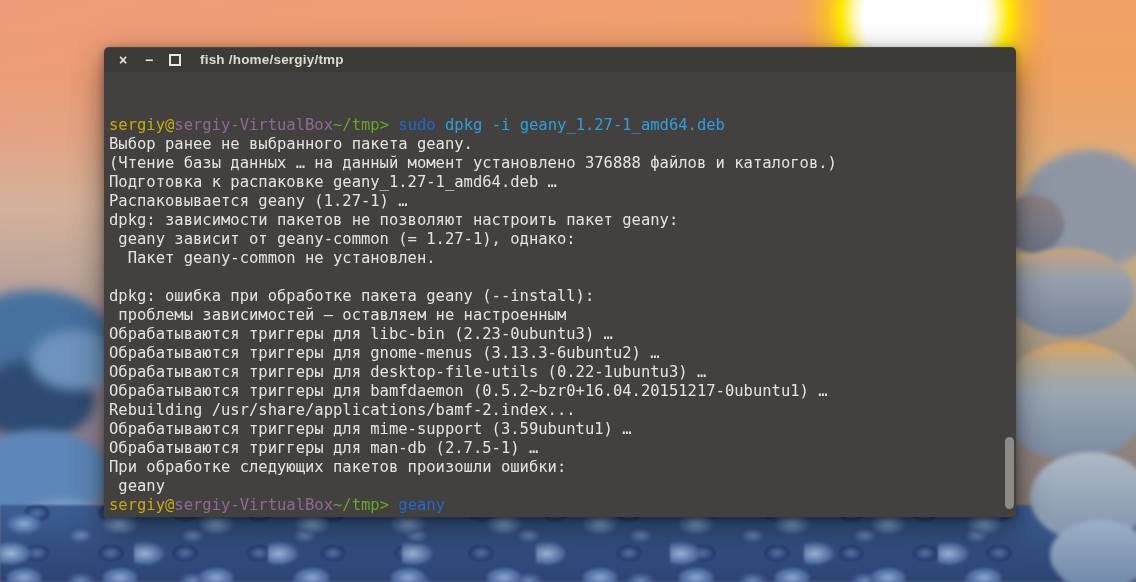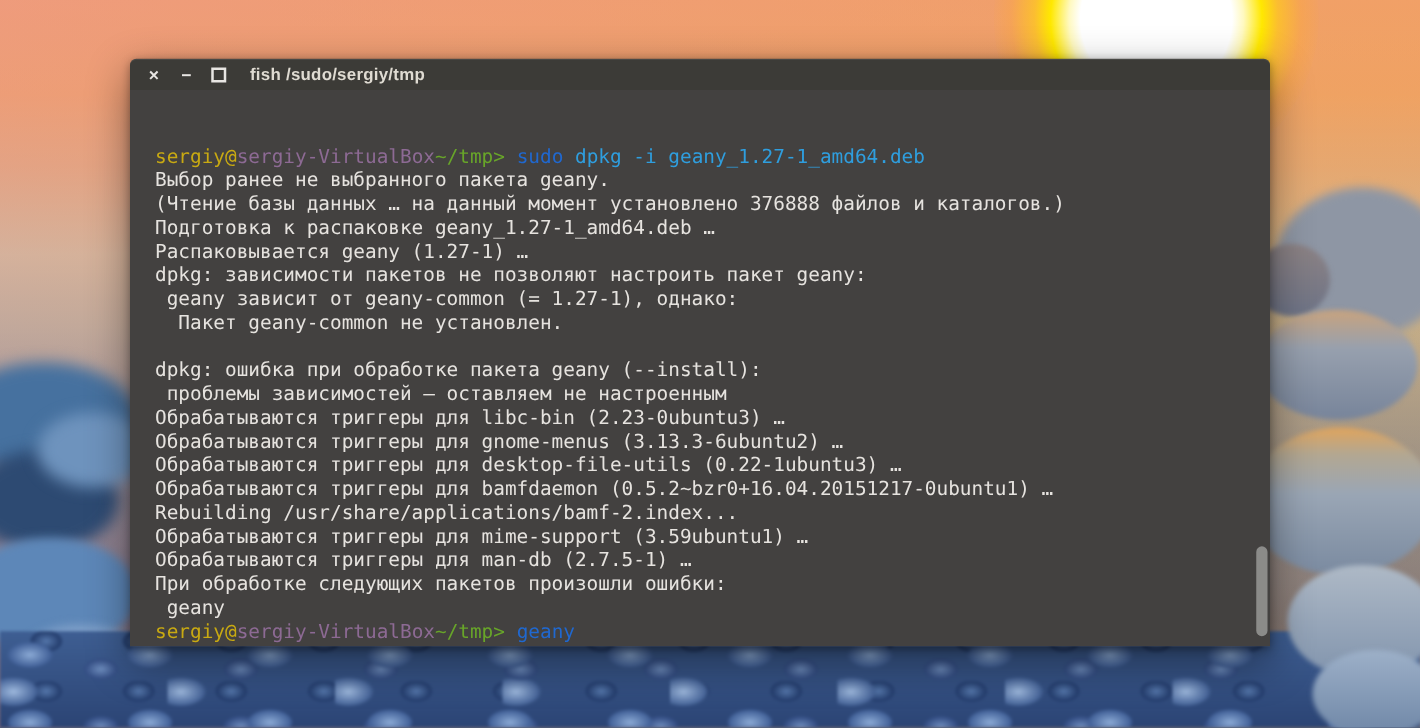--- a/index.html
+++ b/index.html
@@ -54,21 +54,21 @@
     color:#e8e6e3;font-size:14px;font-weight:bold;cursor:pointer;line-height:1;
   }
   .winbtn:first-child{margin-left:10px;}
   .maxglyph{width:8px;height:8px;border:2px solid #e8e6e3;display:inline-block;}
   .title{
     margin-left:16px;font-weight:bold;font-size:13.5px;letter-spacing:0.2px;
     white-space:pre;
   }
   .content{
     position:relative;height:445px;background:#434140;
-    padding:6px 0 0 20px;box-sizing:border-box;
+    padding:6px 0 0 5px;box-sizing:border-box;
     font-family:"DejaVu Sans Mono","Liberation Mono",monospace;
     font-size:15.5px;line-height:19px;color:#e6e3df;
     white-space:pre;overflow:hidden;
   }
   .tline{height:19px;}
   .scrollbar-thumb{
     position:absolute;right:2px;top:365px;width:9px;height:72px;
     background:#8b8b89;border-radius:5px;cursor:pointer;
   }
 </style>
@@ -95,19 +95,19 @@
   <div class="pb blur2" style="left:1050px;top:520px;width:100px;height:70px;background:linear-gradient(#9db0c8,#6e86a6);"></div>
 </div>
 
 <div class="window">
   <div class="titlebar">
     <span class="winbtn">×</span>
     <span class="winbtn">−</span>
     <span class="winbtn">
         <span class="maxglyph"></span>
       </span>
-    <span class="title">fish /sudo/sergiy/tmp</span>
+    <span class="title">fish /home/sergiy/tmp</span>
   </div>
   <div class="content">
     <div><div class="tline"><span style="color: rgb(200, 169, 18);">sergiy@</span><span style="color: rgb(141, 106, 148);">sergiy-VirtualBox</span><span style="color: rgb(104, 165, 41);">~/tmp</span><span style="color: rgb(104, 165, 41);">&gt; </span><span style="color: rgb(32, 104, 207);">sudo </span><span style="color: rgb(47, 158, 222);">dpkg -i geany_1.27-1_amd64.deb</span></div><div class="tline"><span style="color: rgb(230, 227, 223);">Выбор ранее не выбранного пакета geany.</span></div><div class="tline"><span style="color: rgb(230, 227, 223);">(Чтение базы данных … на данный момент установлено 376888 файлов и каталогов.)</span></div><div class="tline"><span style="color: rgb(230, 227, 223);">Подготовка к распаковке geany_1.27-1_amd64.deb …</span></div><div class="tline"><span style="color: rgb(230, 227, 223);">Распаковывается geany (1.27-1) …</span></div><div class="tline"><span style="color: rgb(230, 227, 223);">dpkg: зависимости пакетов не позволяют настроить пакет geany:</span></div><div class="tline"><span style="color: rgb(230, 227, 223);"> geany зависит от geany-common (= 1.27-1), однако:</span></div><div class="tline"><span style="color: rgb(230, 227, 223);">  Пакет geany-common не установлен.</span></div><div class="tline">&nbsp;</div><div class="tline"><span style="color: rgb(230, 227, 223);">dpkg: ошибка при обработке пакета geany (--install):</span></div><div class="tline"><span style="color: rgb(230, 227, 223);"> проблемы зависимостей — оставляем не настроенным</span></div><div class="tline"><span style="color: rgb(230, 227, 223);">Обрабатываются триггеры для libc-bin (2.23-0ubuntu3) …</span></div><div class="tline"><span style="color: rgb(230, 227, 223);">Обрабатываются триггеры для gnome-menus (3.13.3-6ubuntu2) …</span></div><div class="tline"><span style="color: rgb(230, 227, 223);">Обрабатываются триггеры для desktop-file-utils (0.22-1ubuntu3) …</span></div><div class="tline"><span style="color: rgb(230, 227, 223);">Обрабатываются триггеры для bamfdaemon (0.5.2~bzr0+16.04.20151217-0ubuntu1) …</span></div><div class="tline"><span style="color: rgb(230, 227, 223);">Rebuilding /usr/share/applications/bamf-2.index...</span></div><div class="tline"><span style="color: rgb(230, 227, 223);">Обрабатываются триггеры для mime-support (3.59ubuntu1) …</span></div><div class="tline"><span style="color: rgb(230, 227, 223);">Обрабатываются триггеры для man-db (2.7.5-1) …</span></div><div class="tline"><span style="color: rgb(230, 227, 223);">При обработке следующих пакетов произошли ошибки:</span></div><div class="tline"><span style="color: rgb(230, 227, 223);"> geany</span></div><div class="tline"><span style="color: rgb(200, 169, 18);">sergiy@</span><span style="color: rgb(141, 106, 148);">sergiy-VirtualBox</span><span style="color: rgb(104, 165, 41);">~/tmp</span><span style="color: rgb(104, 165, 41);">&gt; </span><span style="color: rgb(32, 104, 207);">geany</span></div></div>
     <div class="scrollbar-thumb"></div>
   </div>
 </div>
 
 </body></html>

